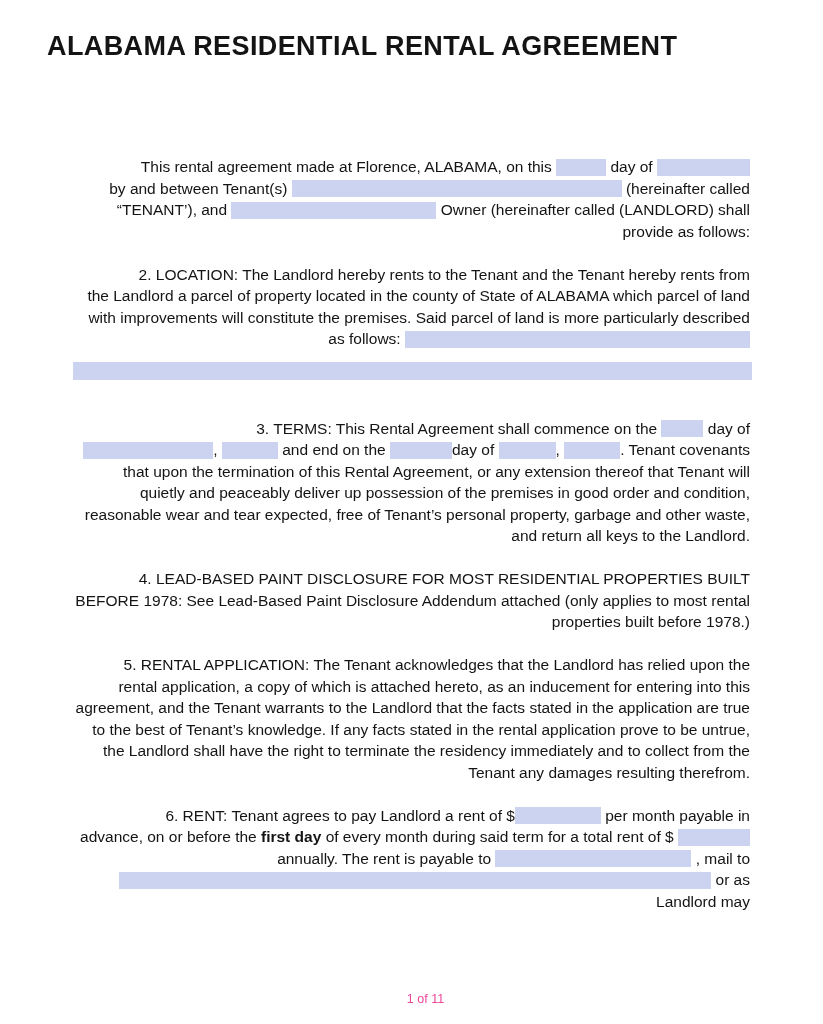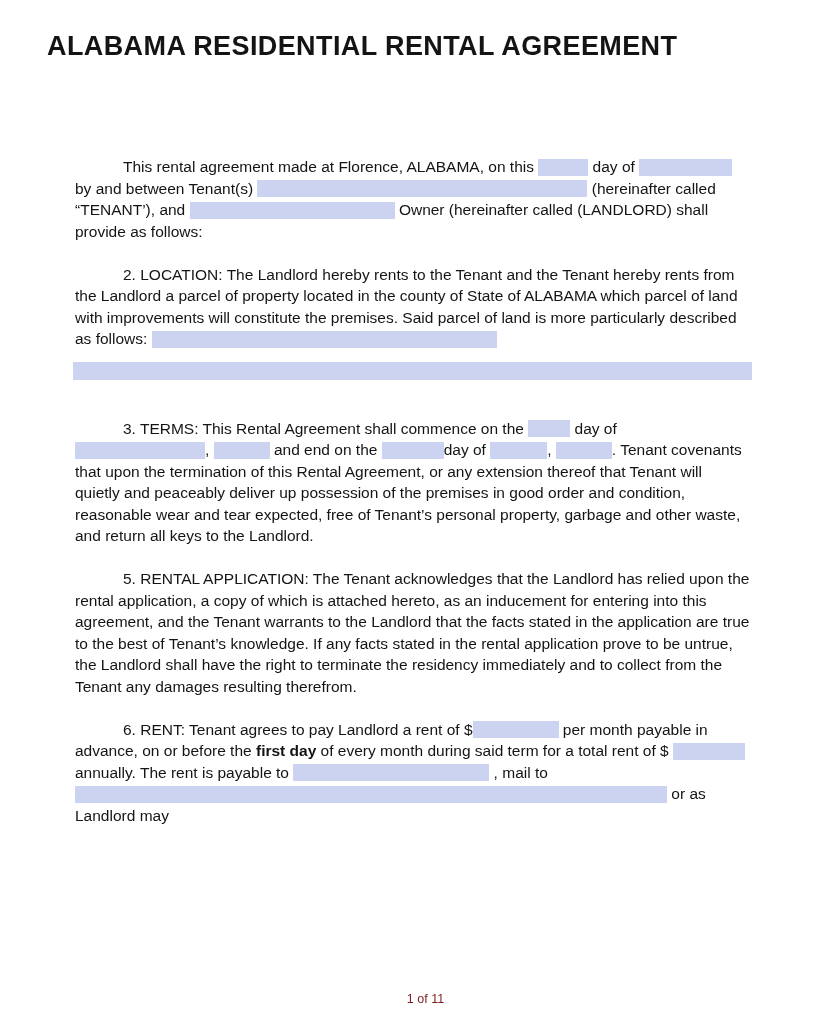--- a/index.html
+++ b/index.html
@@ -21,20 +21,21 @@
     white-space:nowrap;
   }
   .body {
     margin:0 27px 0 28px;
     font-size:15.5px;
     line-height:21.5px;
   }
   .para {
     margin:0 0 21.5px 0;
     text-indent:48px;
+    text-align:right;
   }
   .blank {
     display:inline-block;
     background:var(--highlight,#cbd3f0);
     height:17px;
     vertical-align:-3.5px;
   }
   .blank-line {
     background:var(--highlight,#cbd3f0);
     height:18px;
@@ -42,41 +43,42 @@
   }
   .it { font-style:italic; }
   .bd { font-weight:bold; }
   .footer {
     position:absolute;
     left:0; right:5px;
     bottom:18px;
     text-align:center;
     font-size:12.5px;
     font-family:"Liberation Sans", sans-serif;
-    color:#7f1d1d;
+    color:#ec4899;
     margin-left:33px;
   }
 </style>
 </head>
 <body>
 
 <div class="page">
 
   <h1 class="title">ALABAMA RESIDENTIAL RENTAL AGREEMENT</h1>
 
   <div class="body">
 
     <p class="para"><span>This rental agreement made at Florence, ALABAMA, on this</span> <span class="blank" style="width:50px"></span> <span>day of</span> <span class="blank" style="width:93px"></span> <span>by and between  Tenant(s)</span> <span class="blank" style="width:330px"></span> <span>(hereinafter called “TENANT’), and</span> <span class="blank" style="width:205px"></span> <span>Owner (hereinafter called (LANDLORD) shall provide as follows:</span></p>
 
 
     <p class="para" style="margin-bottom:0"><span>2. LOCATION: The Landlord hereby rents to the Tenant and the Tenant hereby rents from the Landlord a parcel of property located in the county of State of ALABAMA which parcel of land with improvements will constitute the premises. Said parcel of land is more particularly described as follows:</span> <span class="blank" style="width:345px"></span></p>
     <div class="blank-line"></div>
 
     <p class="para"><span>3. TERMS: This Rental Agreement shall commence on the</span> <span class="blank" style="width:42px"></span> <span>day of</span> <span class="blank" style="width:130px"></span><span>,</span> <span class="blank" style="width:56px"></span> <span>and end on the</span> <span class="blank" style="width:62px"></span><span>day of</span> <span class="blank" style="width:57px"></span><span>,</span> <span class="blank" style="width:56px"></span><span>. Tenant covenants that upon the termination of this Rental Agreement, or any extension thereof that Tenant will quietly and peaceably deliver up possession of the premises in good order and condition, reasonable wear and tear expected, free of Tenant’s personal property, garbage and other waste, and return all keys to the Landlord.</span></p>
 
+    <p class="para"><span>4. LEAD-BASED PAINT DISCLOSURE FOR MOST RESIDENTIAL PROPERTIES BUILT BEFORE 1978: See Lead-Based Paint Disclosure Addendum attached (only applies to most rental properties built before 1978.)</span></p>
 
     <p class="para"><span>5. RENTAL APPLICATION: The Tenant acknowledges that the Landlord has relied upon the rental application, a copy of which is attached hereto, as an inducement for entering into this agreement, and the Tenant warrants to the Landlord that the facts stated in the application are true to the best of Tenant’s knowledge. If any facts stated in the rental application prove to be untrue, the Landlord shall have the right to terminate the residency immediately and to collect from the Tenant any damages resulting therefrom.</span></p>
 
     <p class="para" style="margin-bottom:0"><span>6. RENT: Tenant agrees to pay Landlord a rent of  $</span><span class="blank" style="width:86px"></span> <span>per month payable in advance, on or before the</span> <span class="bd">first day</span> <span>of every month during said term for a total rent of $</span> <span class="blank" style="width:72px"></span> <span>annually. The rent is payable to</span> <span class="blank" style="width:196px"></span> <span>, mail to</span> <span class="blank" style="width:592px"></span> <span>or as Landlord may</span></p>
 
   </div>
 
   <div class="footer">1 of 11</div>
 
 </div>

